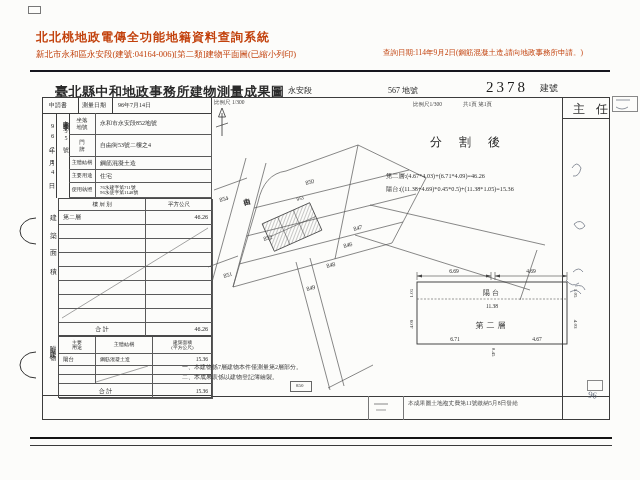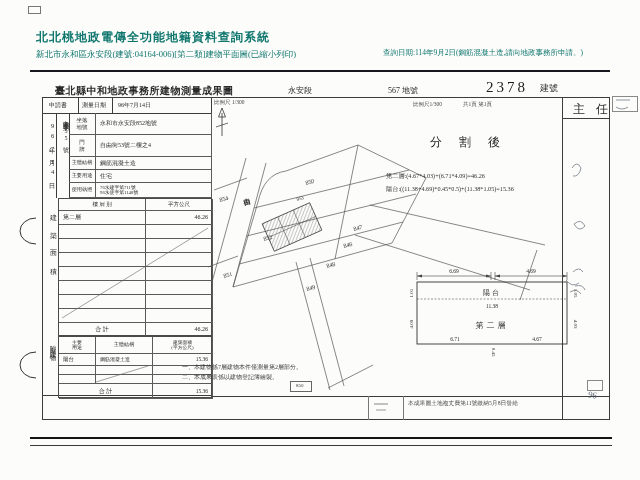--- a/index.html
+++ b/index.html
@@ -9,35 +9,35 @@
   .nw{white-space:nowrap;}
   .ln{position:absolute;background:#3c3c3c;}
   .box{position:absolute;border:1px solid #3c3c3c;box-sizing:border-box;}
   .vert{writing-mode:vertical-rl;text-orientation:upright;}
   .grid{position:absolute;display:grid;box-sizing:border-box;border:1px solid #4a4a4a;}
   .c{border-right:0.5px solid #5a5a5a;border-bottom:0.5px solid #5a5a5a;box-sizing:border-box;
      display:flex;align-items:center;justify-content:center;text-align:center;
      color:#2a2a2a;white-space:pre-line;overflow:hidden;line-height:1.1;}
   .c.lft{justify-content:flex-start;padding-left:4px;text-align:left;}
   .c.rgt{justify-content:flex-end;padding-right:4px;text-align:right;}
-  .hdr-red{color:#0f766e;}
+  .hdr-red{color:#c2410c;}
   svg{position:absolute;overflow:visible;}
   svg text{fill:#2f2f2f;font-family:"Liberation Serif",serif;}
 </style>
 </head>
 <body>
 
 <div class="t hdr-red nw" style="left:36px;top:31px;font-size:12px;font-weight:bold;letter-spacing:1px;">北北桃地政電傳全功能地籍資料查詢系統</div>
 <div class="t hdr-red nw" style="left:36px;top:50px;font-size:8.5px;">新北市永和區永安段(建號:04164-006)[第二類]建物平面圖(已縮小列印)</div>
 <div class="t hdr-red nw" style="left:383px;top:49px;font-size:7.5px;">查詢日期:114年9月2日(鋼筋混凝土造,請向地政事務所申請。)</div>
 <div class="ln" style="left:30px;top:70px;width:580px;height:2px;background:#16161e;"></div>
 
 <div class="box" style="left:28px;top:6px;width:13px;height:8px;border-color:#777;"></div>
 
-<div class="t nw" style="left:55px;top:85px;font-size:10px;font-weight:bold;letter-spacing:0.5px;">臺北縣中和地政事務所建物測量成果圖</div>
+<div class="t nw" style="left:55px;top:85px;font-size:13px;font-weight:bold;letter-spacing:0.5px;">臺北縣中和地政事務所建物測量成果圖</div>
 <div class="t nw" style="left:288px;top:86px;font-size:8px;">永安段</div>
 <div class="t nw" style="left:388px;top:86px;font-size:8px;">567 地號</div>
 <div class="t nw" style="left:486px;top:79px;font-size:15px;letter-spacing:3px;color:#1d1d1d;">2378</div>
 <div class="t nw" style="left:540px;top:84px;font-size:9px;font-family:Liberation Mono, monospace;">建號</div>
 
 <div class="box" style="left:42px;top:97px;width:568px;height:323px;"></div>
 
 <div class="ln" style="left:562px;top:97px;width:1px;height:323px;"></div>
 <div class="ln" style="left:562px;top:118px;width:48px;height:1px;"></div>
 <div class="t nw" style="left:573px;top:103px;font-size:12px;letter-spacing:4px;">主 任</div>

